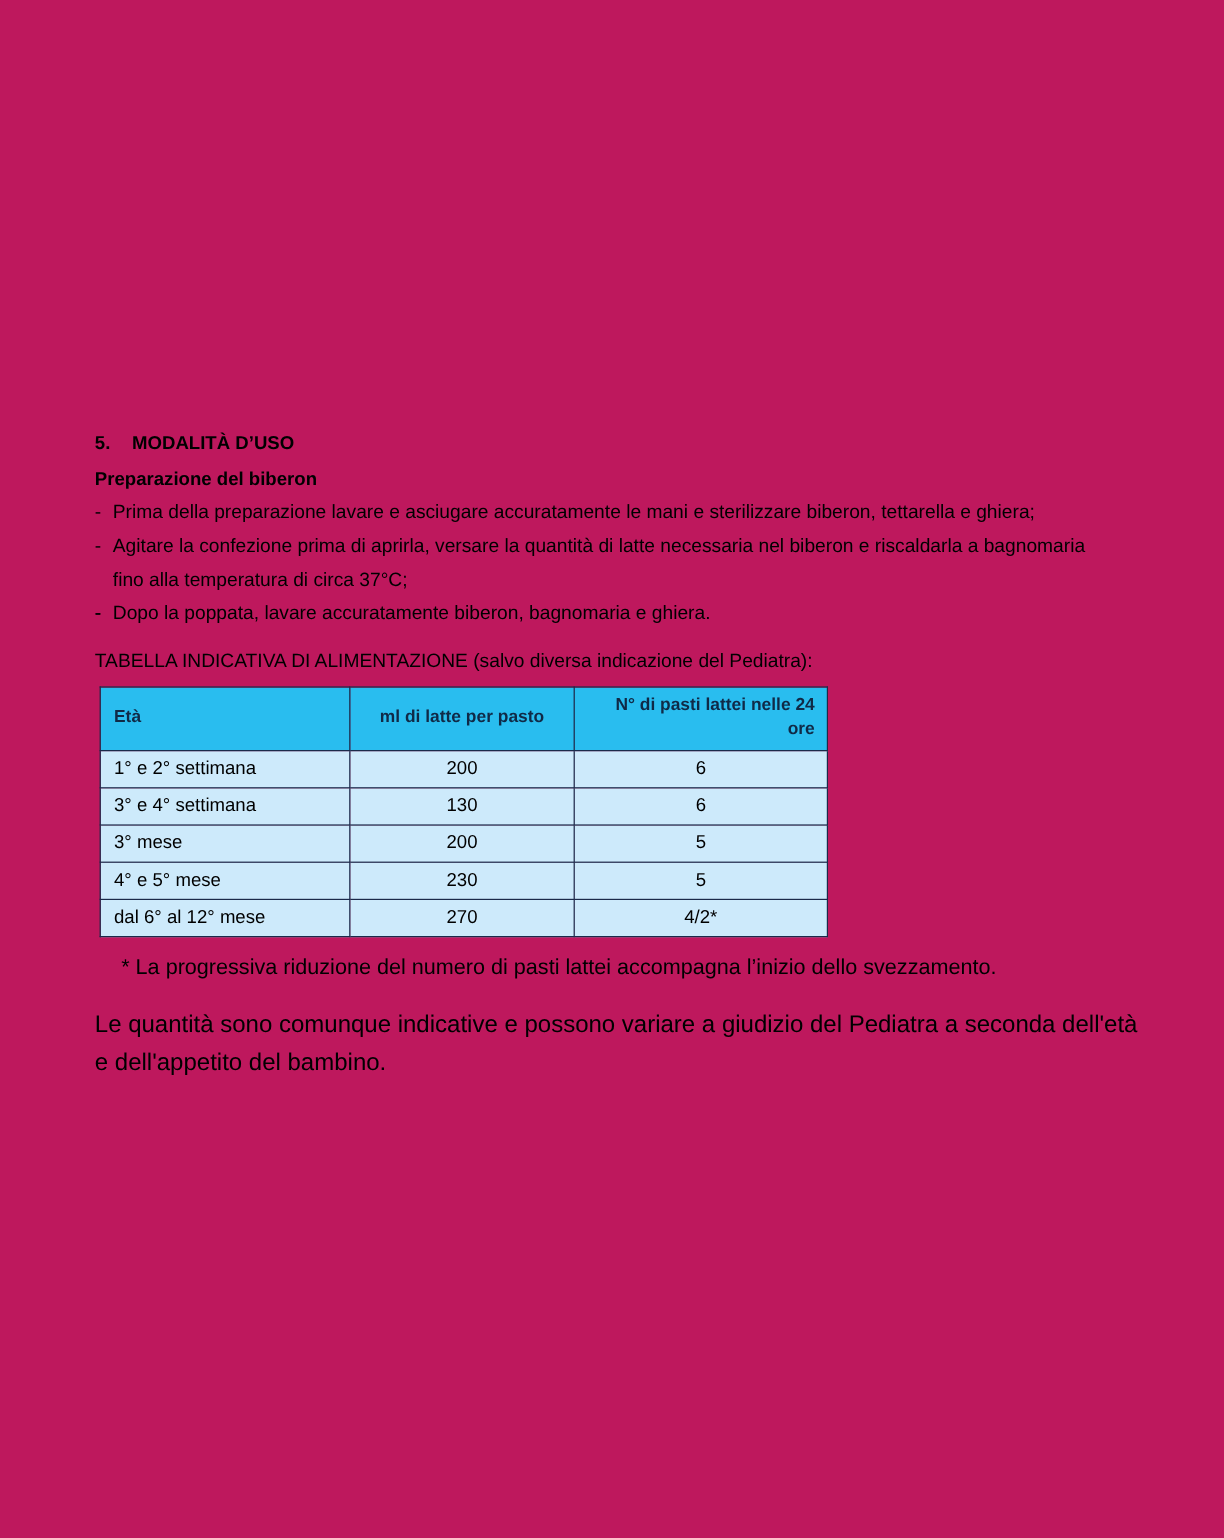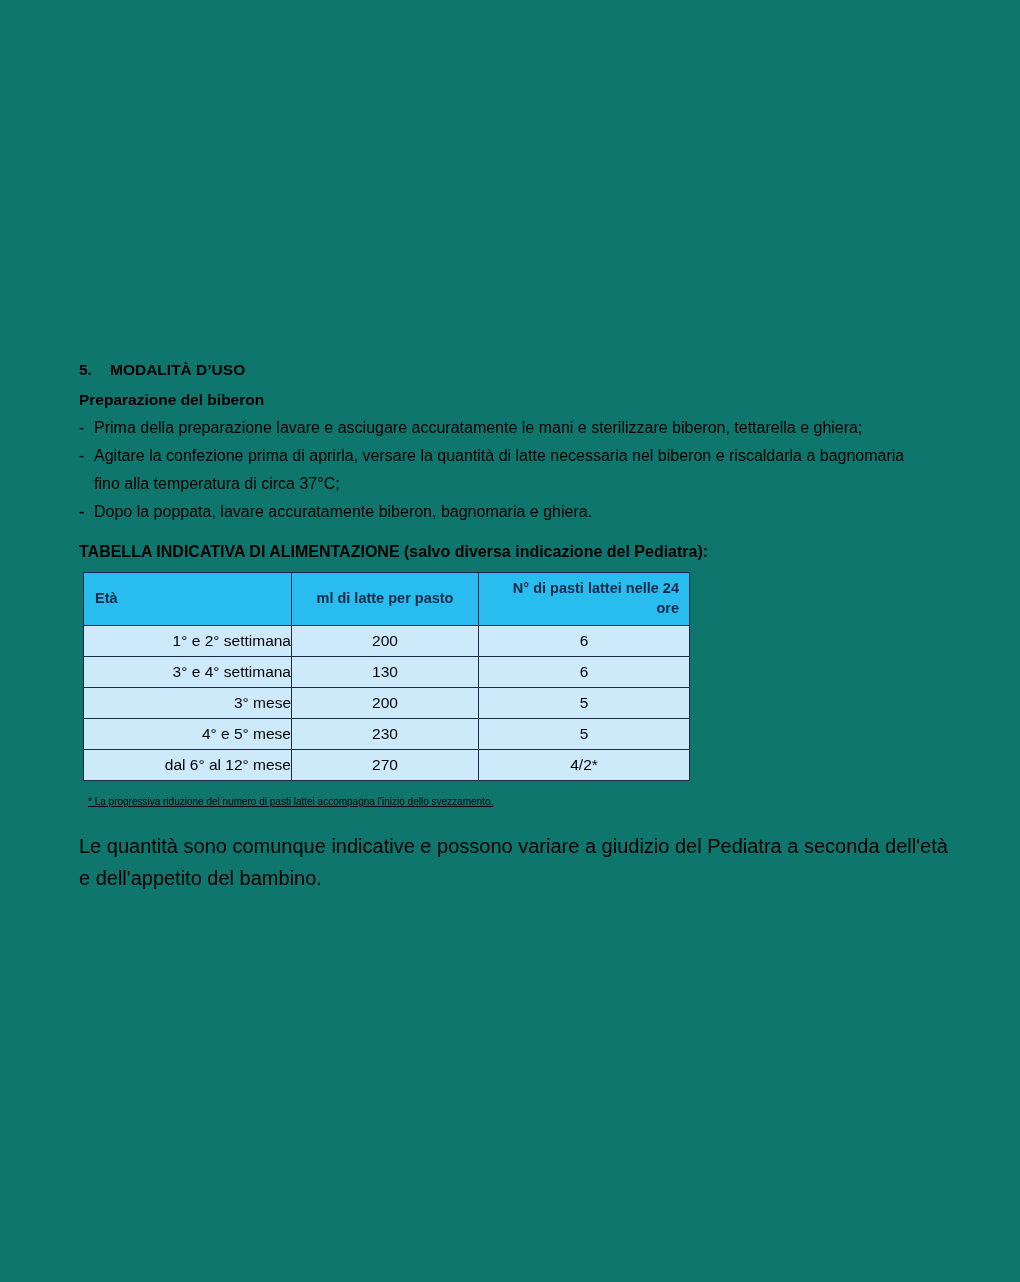--- a/index.html
+++ b/index.html
@@ -15,21 +15,21 @@
     color: #000000;
     overflow: hidden;
   }
 
   .page {
     position: absolute;
     left: 0;
     top: 0;
     width: 1020px;
     height: 1282px;
-    background: #0f766e;
+    background: #be185d;
   }
 
   .content {
     position: absolute;
     left: 79px;
     top: 362px;
     width: 886px;
   }
 
   
@@ -73,21 +73,20 @@
   .bullet-item .cont {
     display: block;
     margin-top: 12px;
   }
 
   
   .table-intro {
     font-size: 16px;
     line-height: 1.0;
     margin: 24px 0 12px 0;
-    font-weight: bold;
   }
 
   
   .feed-table {
     border-collapse: collapse;
     table-layout: fixed;
     width: 572px;
     margin: 4px;
   }
   .feed-table th,
@@ -118,34 +117,33 @@
     width: 190px;
     padding: 0 10px;
   }
   .feed-table tbody td {
     background: #cdeafb;
     font-size: 15.5px;
     height: 30px;
     vertical-align: middle;
   }
   .feed-table tbody td.cell-age {
-    text-align: right;
+    text-align: left;
     padding-left: 11px;
   }
   .feed-table tbody td.cell-ml,
   .feed-table tbody td.cell-meals {
     text-align: center;
   }
 
   
   .footnote {
-    font-size: 10px;
-    line-height: 1.0;
-    margin: 16px 0 0 9px;
-    text-decoration: underline;
+    font-size: 18px;
+    line-height: 1.0;
+    margin: 16px 0 0 22px;
   }
   .closing {
     font-size: 20px;
     line-height: 1.62;
     margin: 23px 0 0 0;
     width: 880px;
   }
 </style>
 </head>
 <body>

